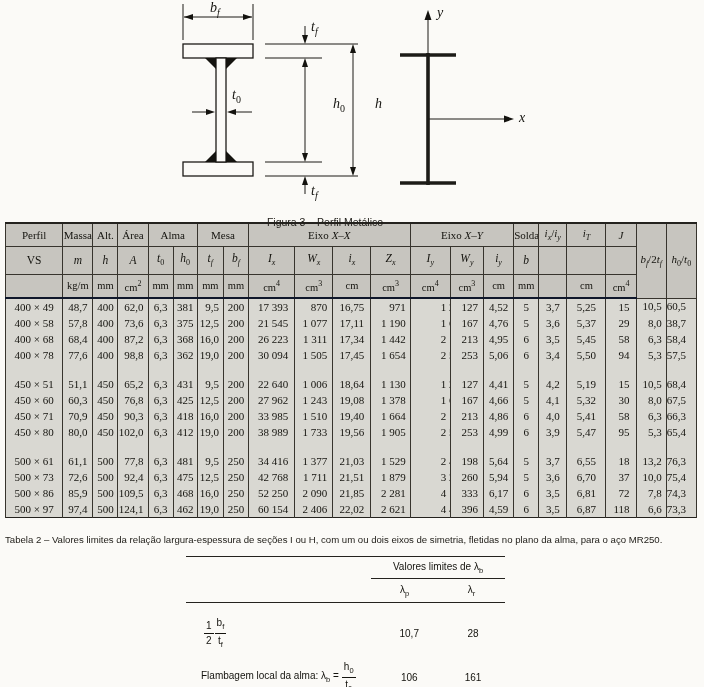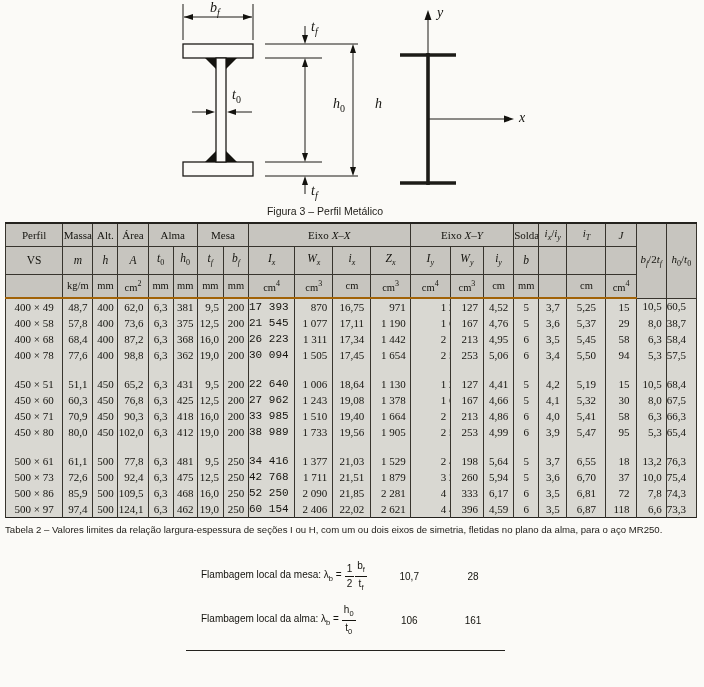--- a/index.html
+++ b/index.html
@@ -11,56 +11,56 @@
   .it{font-style:italic;}
   
   .figure{position:relative;width:704px;height:222px;}
   .figure svg{position:absolute;left:0;top:0;}
   .flabel{
     position:absolute;font-family:"Liberation Serif", serif;font-size:14px;
     font-style:normal;color:#14130f;line-height:1;white-space:nowrap;
   }
   .flabel sub{font-size:10px;}
   .fig-caption{
-    position:absolute;top:205px;left:0;width:650px;text-align:center;
+    position:absolute;top:216px;left:0;width:650px;text-align:center;
     font-size:10.5px;color:#23211c;
   }
   
   table.vs{
     border-collapse:collapse;table-layout:fixed;width:692px;margin-left:5px;
     border:1.6px solid #24221e;border-top:2.4px solid #24221e;
   }
   table.vs th, table.vs td{
     border-left:1px solid #37342d;border-right:1px solid #37342d;
     font-family:"Liberation Serif", serif;font-weight:normal;color:#14130e;
     padding:0;overflow:hidden;white-space:nowrap;line-height:1;
   }
   table.vs thead th{background:#c7c5bf;text-align:center;vertical-align:middle;}
   tr.hr1 th{height:22px;font-size:11px;border-bottom:1px solid #37342d;}
   tr.hr2 th{height:27px;font-size:11.5px;border-bottom:1px solid #37342d;}
-  tr.hr3 th{height:22px;font-size:10.5px;border-bottom:2px solid #a16207;}
+  tr.hr3 th{height:22px;font-size:10.5px;border-bottom:2px solid #0f172a;}
   th.rs3{border-bottom:2px solid #24221e;font-size:11px;}
   table.vs thead sub{font-size:8px;}
   table.vs thead sup{font-size:8px;}
   table.vs tbody td{
     background:#d9d8d2;font-size:11px;height:16px;text-align:center;vertical-align:middle;
   }
   table.vs tbody tr.spacer td{height:13px;}
   table.vs tbody td:nth-child(4){text-align:right;padding-right:4px;}
   table.vs tbody td:nth-child(7){text-align:right;padding-right:4px;}
-  table.vs tbody td:nth-child(9){text-align:right;padding-right:6px;font-family:Liberation Mono, monospace;}
+  table.vs tbody td:nth-child(9){text-align:right;padding-right:6px;}
   table.vs tbody td:nth-child(10){text-align:right;padding-right:5px;}
   table.vs tbody td:nth-child(12){text-align:right;padding-right:4px;}
   table.vs tbody td:nth-child(13){text-align:right;padding-right:5px;padding-left:30px;}
   table.vs tbody td:nth-child(14){text-align:right;padding-right:5px;}
   table.vs tbody td:nth-child(19){text-align:right;padding-right:6px;}
   table.vs tbody td:nth-child(20){text-align:right;padding-right:4px;}
   table.vs tbody td:nth-child(21){text-align:left;padding-right:12px;}
   
-  .t2-caption{margin:6px 0 0 5px;font-size:9.6px;color:#1e1c17;white-space:nowrap;}
+  .t2-caption{margin:16px 0 0 5px;font-size:9.6px;color:#1e1c17;white-space:nowrap;}
   .t2{margin:11px 0 0 186px;width:319px;font-size:10px;color:#14130e;}
   .t2 sub{font-size:7.5px;}
   .t2-head{display:flex;border-top:1.5px solid #24221e;border-bottom:1.5px solid #24221e;}
   .t2-head-spacer{flex:1;}
   .t2-head-right{width:134px;padding-top:4px;}
   .t2-head-title{text-align:center;padding-bottom:3px;border-bottom:1px solid #24221e;white-space:nowrap;}
   .t2-head-cols{display:flex;}
   .t2-head-col{width:67px;text-align:center;padding:5px 0 4px;}
   .t2-body{border-bottom:1.5px solid #24221e;padding:8px 0;}
   .t2-row{display:flex;align-items:center;min-height:44px;}
@@ -543,24 +543,33 @@
         <td>118</td>
         <td>6,6</td>
         <td>73,3</td>
       </tr>
     </tbody>
 </table>
 
 <div class="t2-caption">Tabela 2 – Valores limites da relação largura-espessura de seções I ou H, com um ou dois eixos de simetria, fletidas no plano da alma, para o aço MR250.</div>
 
 <div class="t2">
+  <div class="t2-head">
+    <div class="t2-head-spacer"></div>
+    <div class="t2-head-right">
+      <div class="t2-head-title"><span>Valores limites de λ</span><sub>b</sub></div>
+      <div class="t2-head-cols">
+        <div class="t2-head-col"><span>λ</span><sub>p</sub></div>
+        <div class="t2-head-col"><span>λ</span><sub>r</sub></div>
+      </div>
+    </div>
+  </div>
   <div class="t2-body">
     <div class="t2-row">
       <div class="t2-label">
-        <span><span>Flambagem local da mesa: λ</span><sub>b</sub><span> =</span></span>
         <span class="frac">
           <span class="fnum"><span>1</span></span>
           <span class="fden"><span>2</span></span>
         </span>
         <span class="frac">
           <span class="fnum"><span>b</span><sub>f</sub></span>
           <span class="fden"><span>t</span><sub>f</sub></span>
         </span>
       </div>
       <div class="t2-val">10,7</div>

